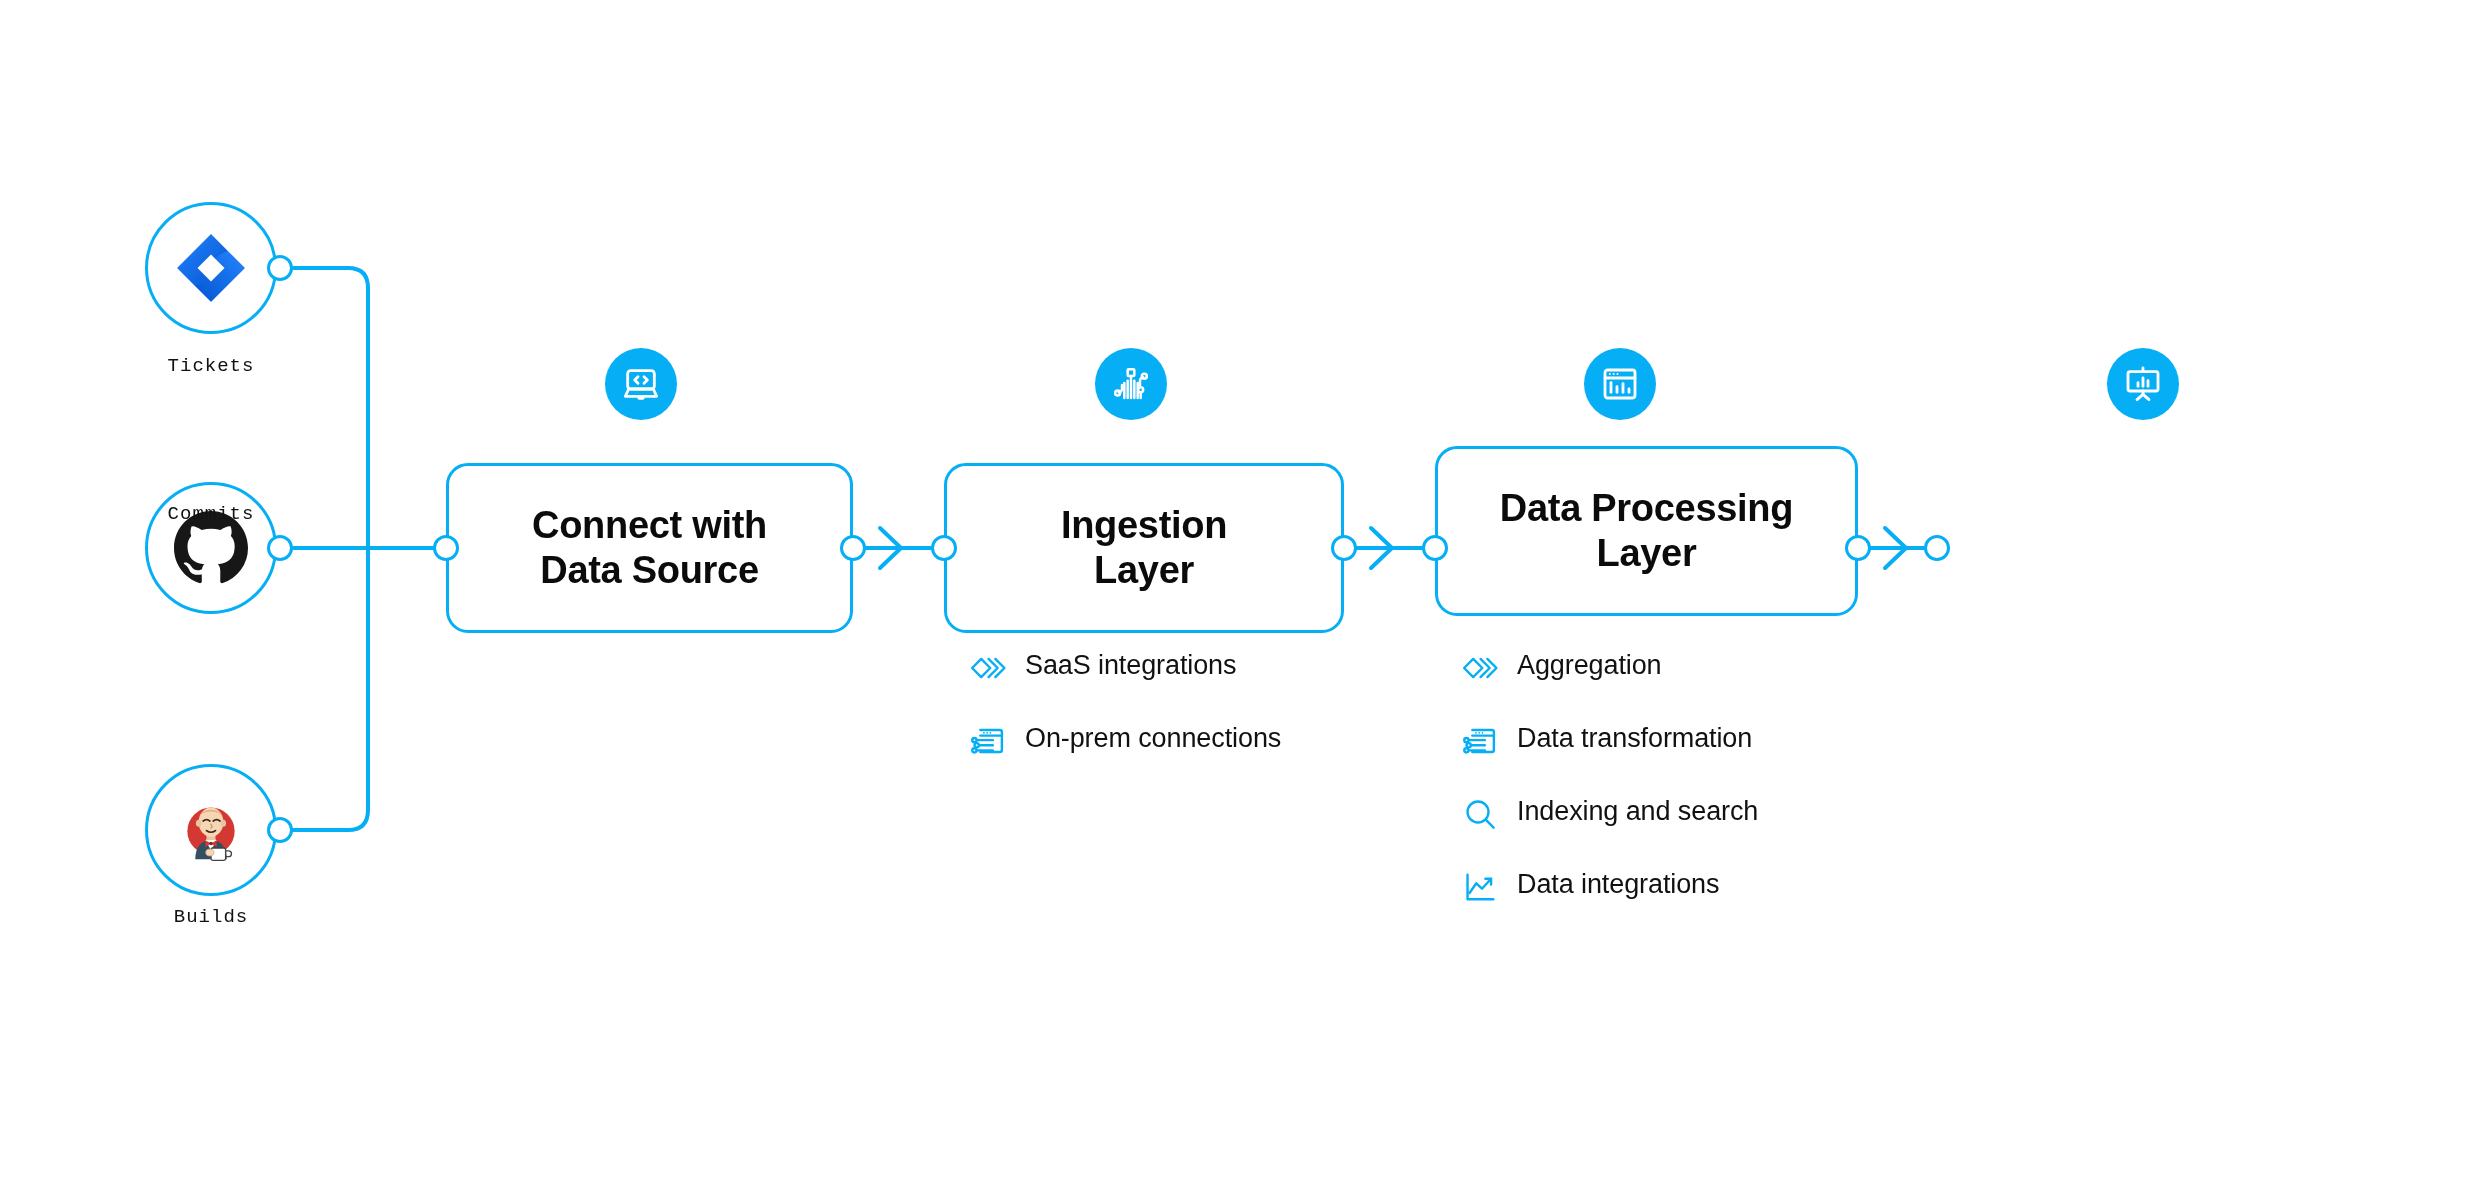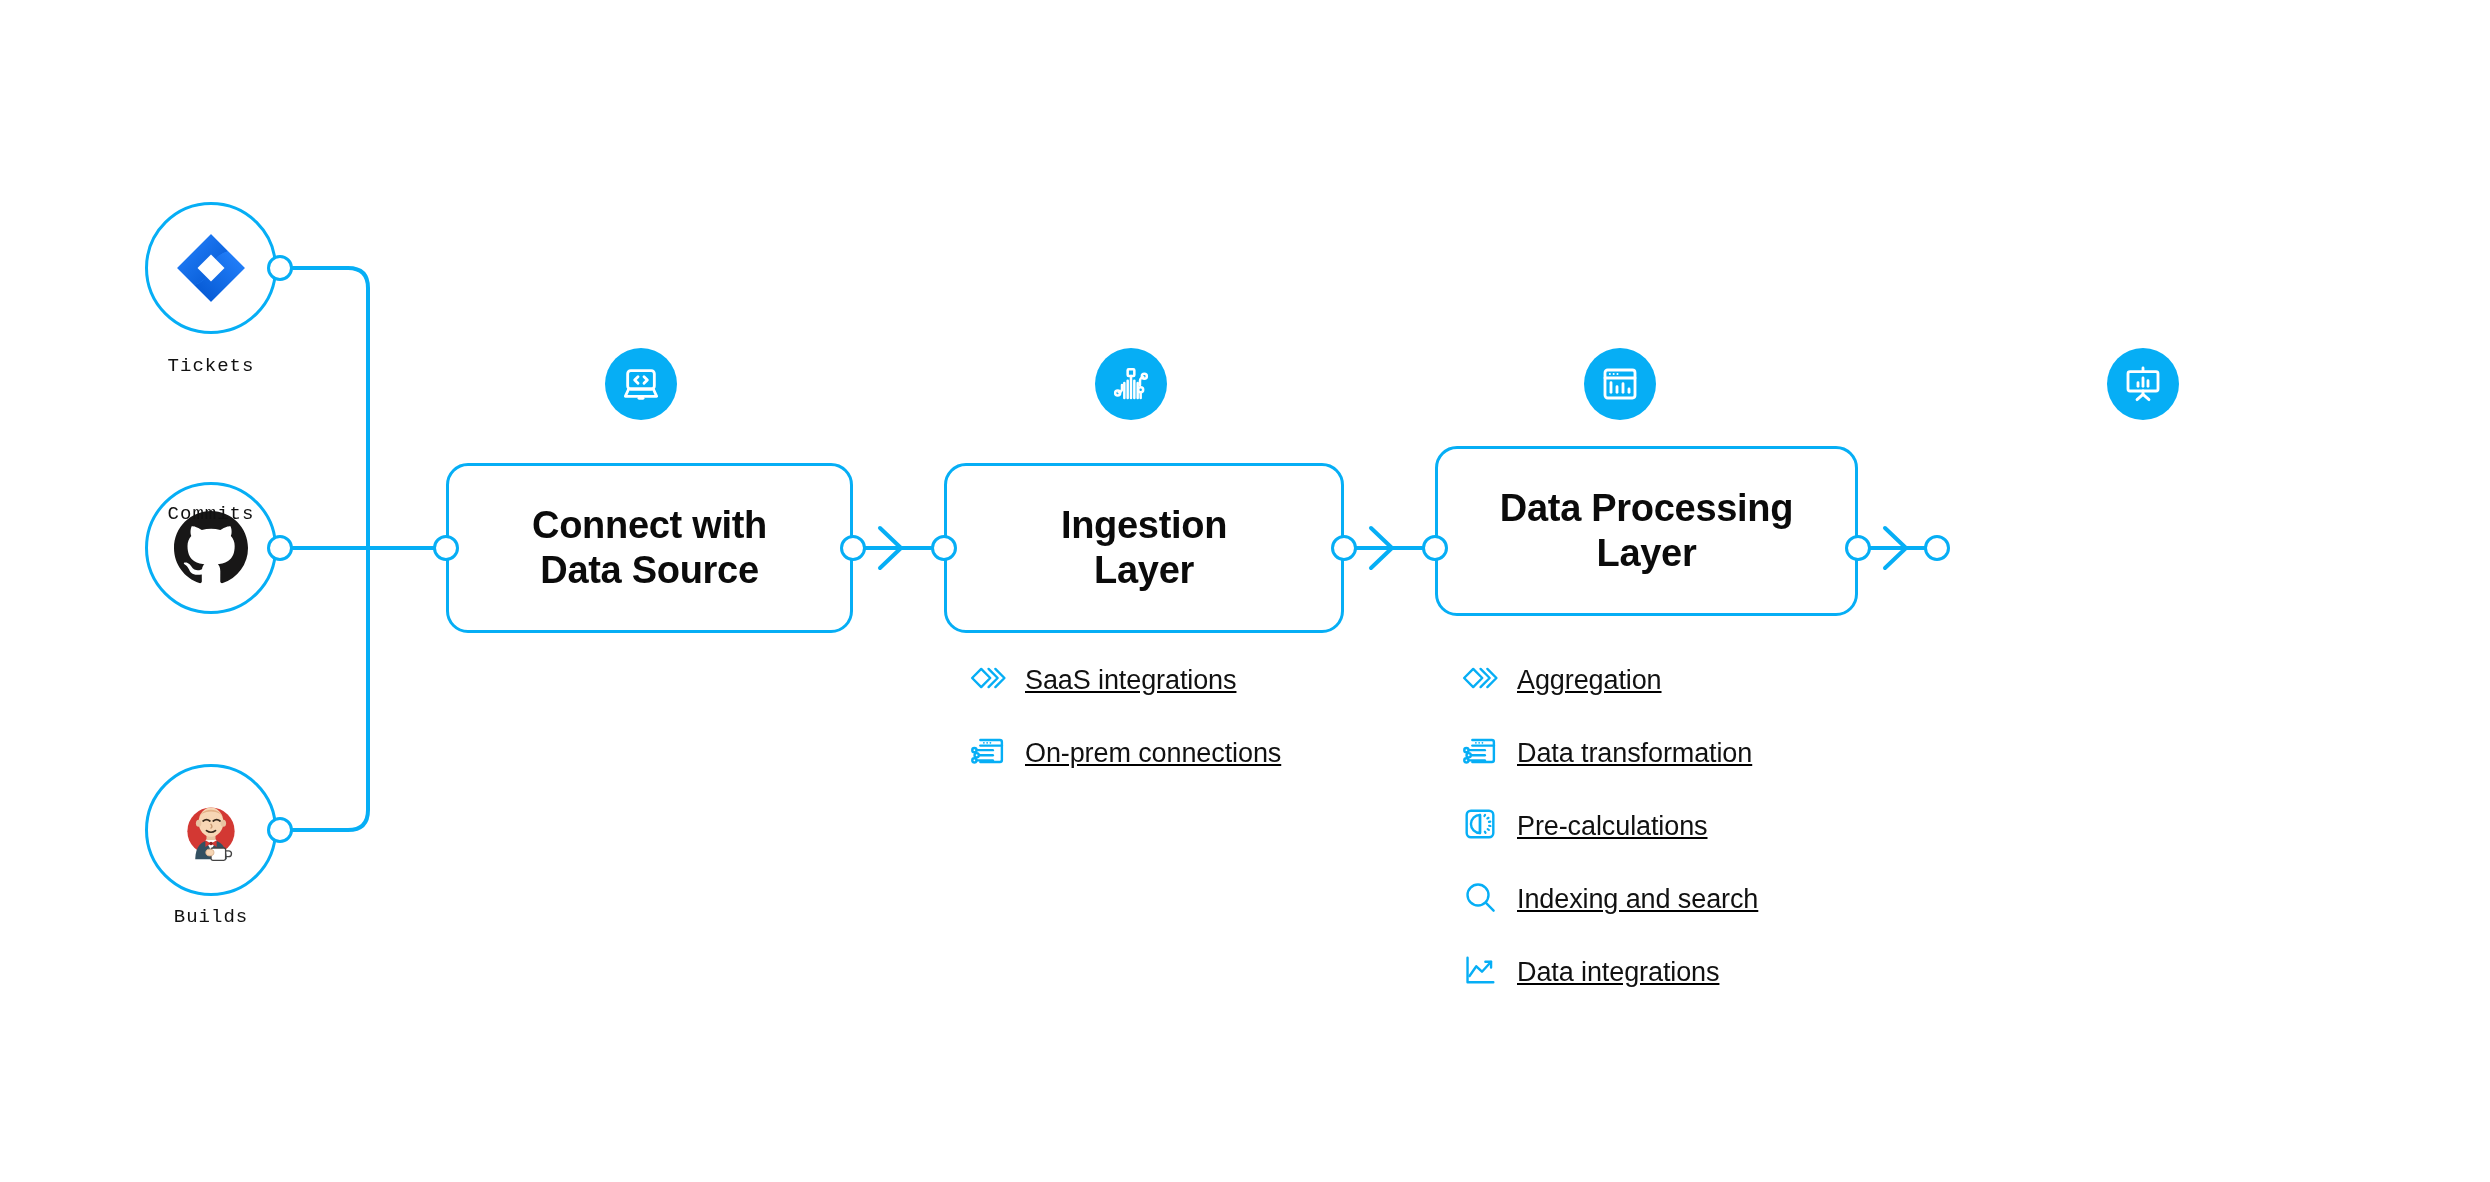--- a/index.html
+++ b/index.html
@@ -84,25 +84,24 @@
     box-sizing:border-box;
     z-index:6;
   }
 
   
   .feature-list{
     position:absolute;
   }
   .feature-item{
     display:flex;
-    align-items:flex-end;
+    align-items:flex-start;
     height:46px;
     margin-bottom:27px;
     white-space:nowrap;
-    text-decoration:underline;
   }
   .feature-icon{
     width:36px;
     height:36px;
     flex:0 0 36px;
     margin-right:19px;
     display:flex;
     align-items:center;
     justify-content:center;
   }
@@ -344,38 +343,20 @@
           <circle cx="4" cy="15" r="1.5"></circle>
           <path d="M4.2 18.6 H15.4"></path>
           <circle cx="2.4" cy="18.6" r="1.5"></circle>
         </svg>
       </span>
       <span class="feature-text">Data transformation</span>
     </div>
     <div class="feature-item">
       <span class="feature-icon">
         <svg width="34" height="34" viewBox="0 0 24 24" fill="none" stroke="#06AEF5" stroke-width="1.7" stroke-linecap="round" stroke-linejoin="round">
-          <rect x="2.6" y="2.6" width="18.8" height="18.8" rx="3"></rect>
-          <path d="M12 5.6 a6.4 6.4 0 0 0 0 12.8 Z" fill="none"></path>
-          <path d="M12 5.6 V18.4"></path>
-          <g stroke-width="1.5" stroke-linecap="round">
-            <path d="M15.1 6.4 l0.5 -0.85"></path>
-            <path d="M17.2 8.1 l0.85 -0.5"></path>
-            <path d="M18.3 10.5 l1 -0.18"></path>
-            <path d="M18.4 13.2 l0.98 0.18"></path>
-            <path d="M17.4 15.6 l0.86 0.52"></path>
-            <path d="M15.4 17.4 l0.52 0.86"></path>
-          </g>
-        </svg>
-      </span>
-      <span class="feature-text">Pre-calculations</span>
-    </div>
-    <div class="feature-item">
-      <span class="feature-icon">
-        <svg width="34" height="34" viewBox="0 0 24 24" fill="none" stroke="#06AEF5" stroke-width="1.7" stroke-linecap="round" stroke-linejoin="round">
           <circle cx="10.6" cy="10.6" r="7.4"></circle>
           <path d="M16.2 16.2 L21.6 21.6"></path>
         </svg>
       </span>
       <span class="feature-text">Indexing and search</span>
     </div>
     <div class="feature-item">
       <span class="feature-icon">
         <svg width="34" height="34" viewBox="0 0 24 24" fill="none" stroke="#06AEF5" stroke-width="1.7" stroke-linecap="round" stroke-linejoin="round">
           <path d="M3.2 3.4 V20.6 H21.4"></path>

